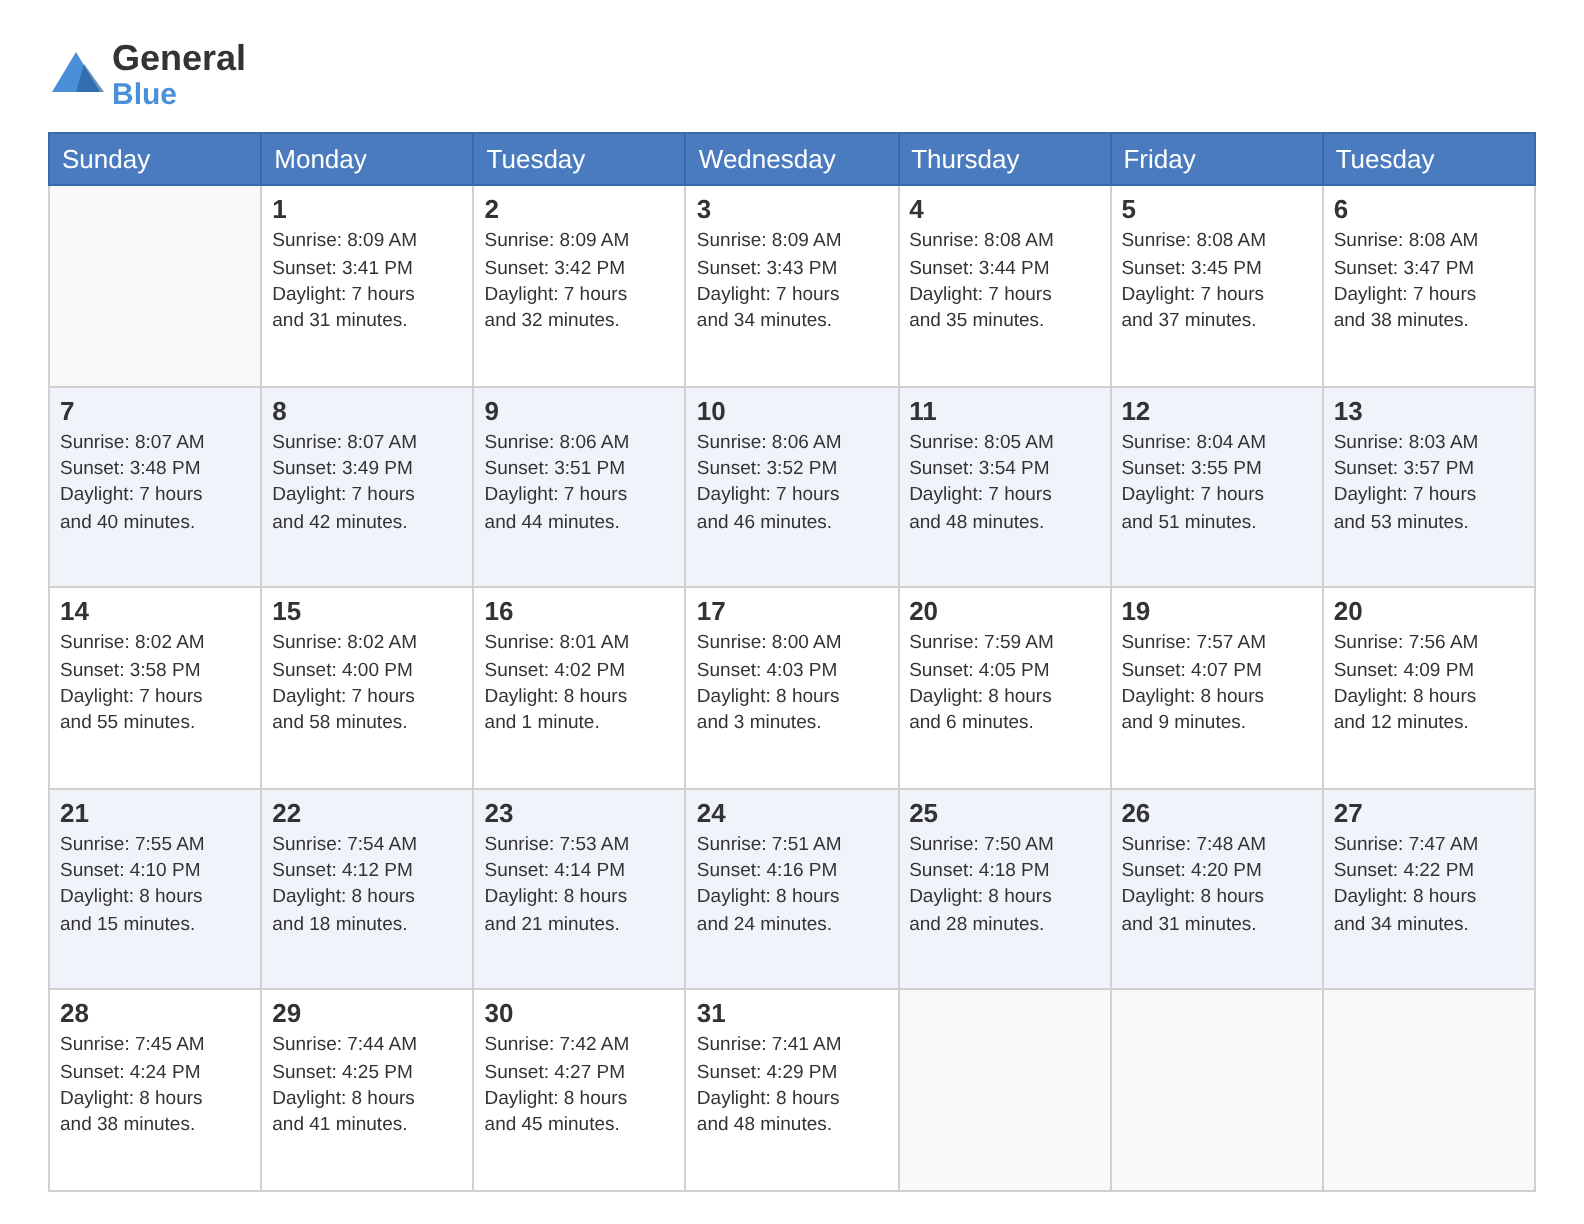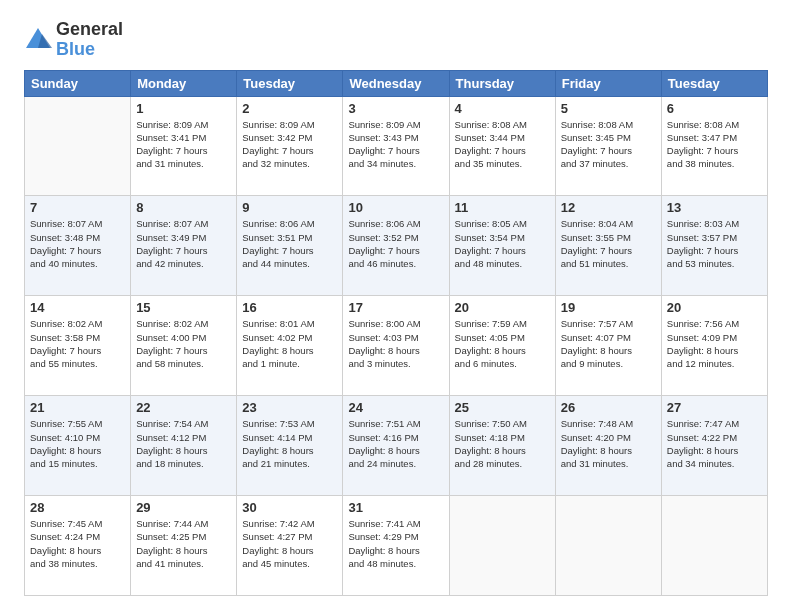--- a/index.html
+++ b/index.html
@@ -32,21 +32,21 @@
       display: flex;
       flex-direction: column;
       line-height: 1.1;
     }
     .logo-general {
       font-size: 18px;
       font-weight: bold;
       color: #333;
     }
     .logo-blue {
-      font-size: 18px;
+      font-size: 15px;
       font-weight: bold;
       color: #4a90d9;
     }
     .logo-icon {
       width: 28px;
       height: 28px;
     }
     .title-block {
       text-align: right;
     }
@@ -61,21 +61,21 @@
     }
     .calendar-table {
       width: 100%;
       border-collapse: collapse;
       flex: 1;
     }
     .calendar-table th {
       background-color: #4a7bbf;
       color: #fff;
       font-size: 13px;
-      font-weight: bold;
+      font-weight: normal;
       padding: 5px 6px;
       text-align: left;
       border: 1px solid #3a6aae;
     }
     .calendar-table td {
       border: 1px solid #d0d0d0;
       vertical-align: top;
       padding: 4px 5px;
       font-size: 10px;
       color: #333;

